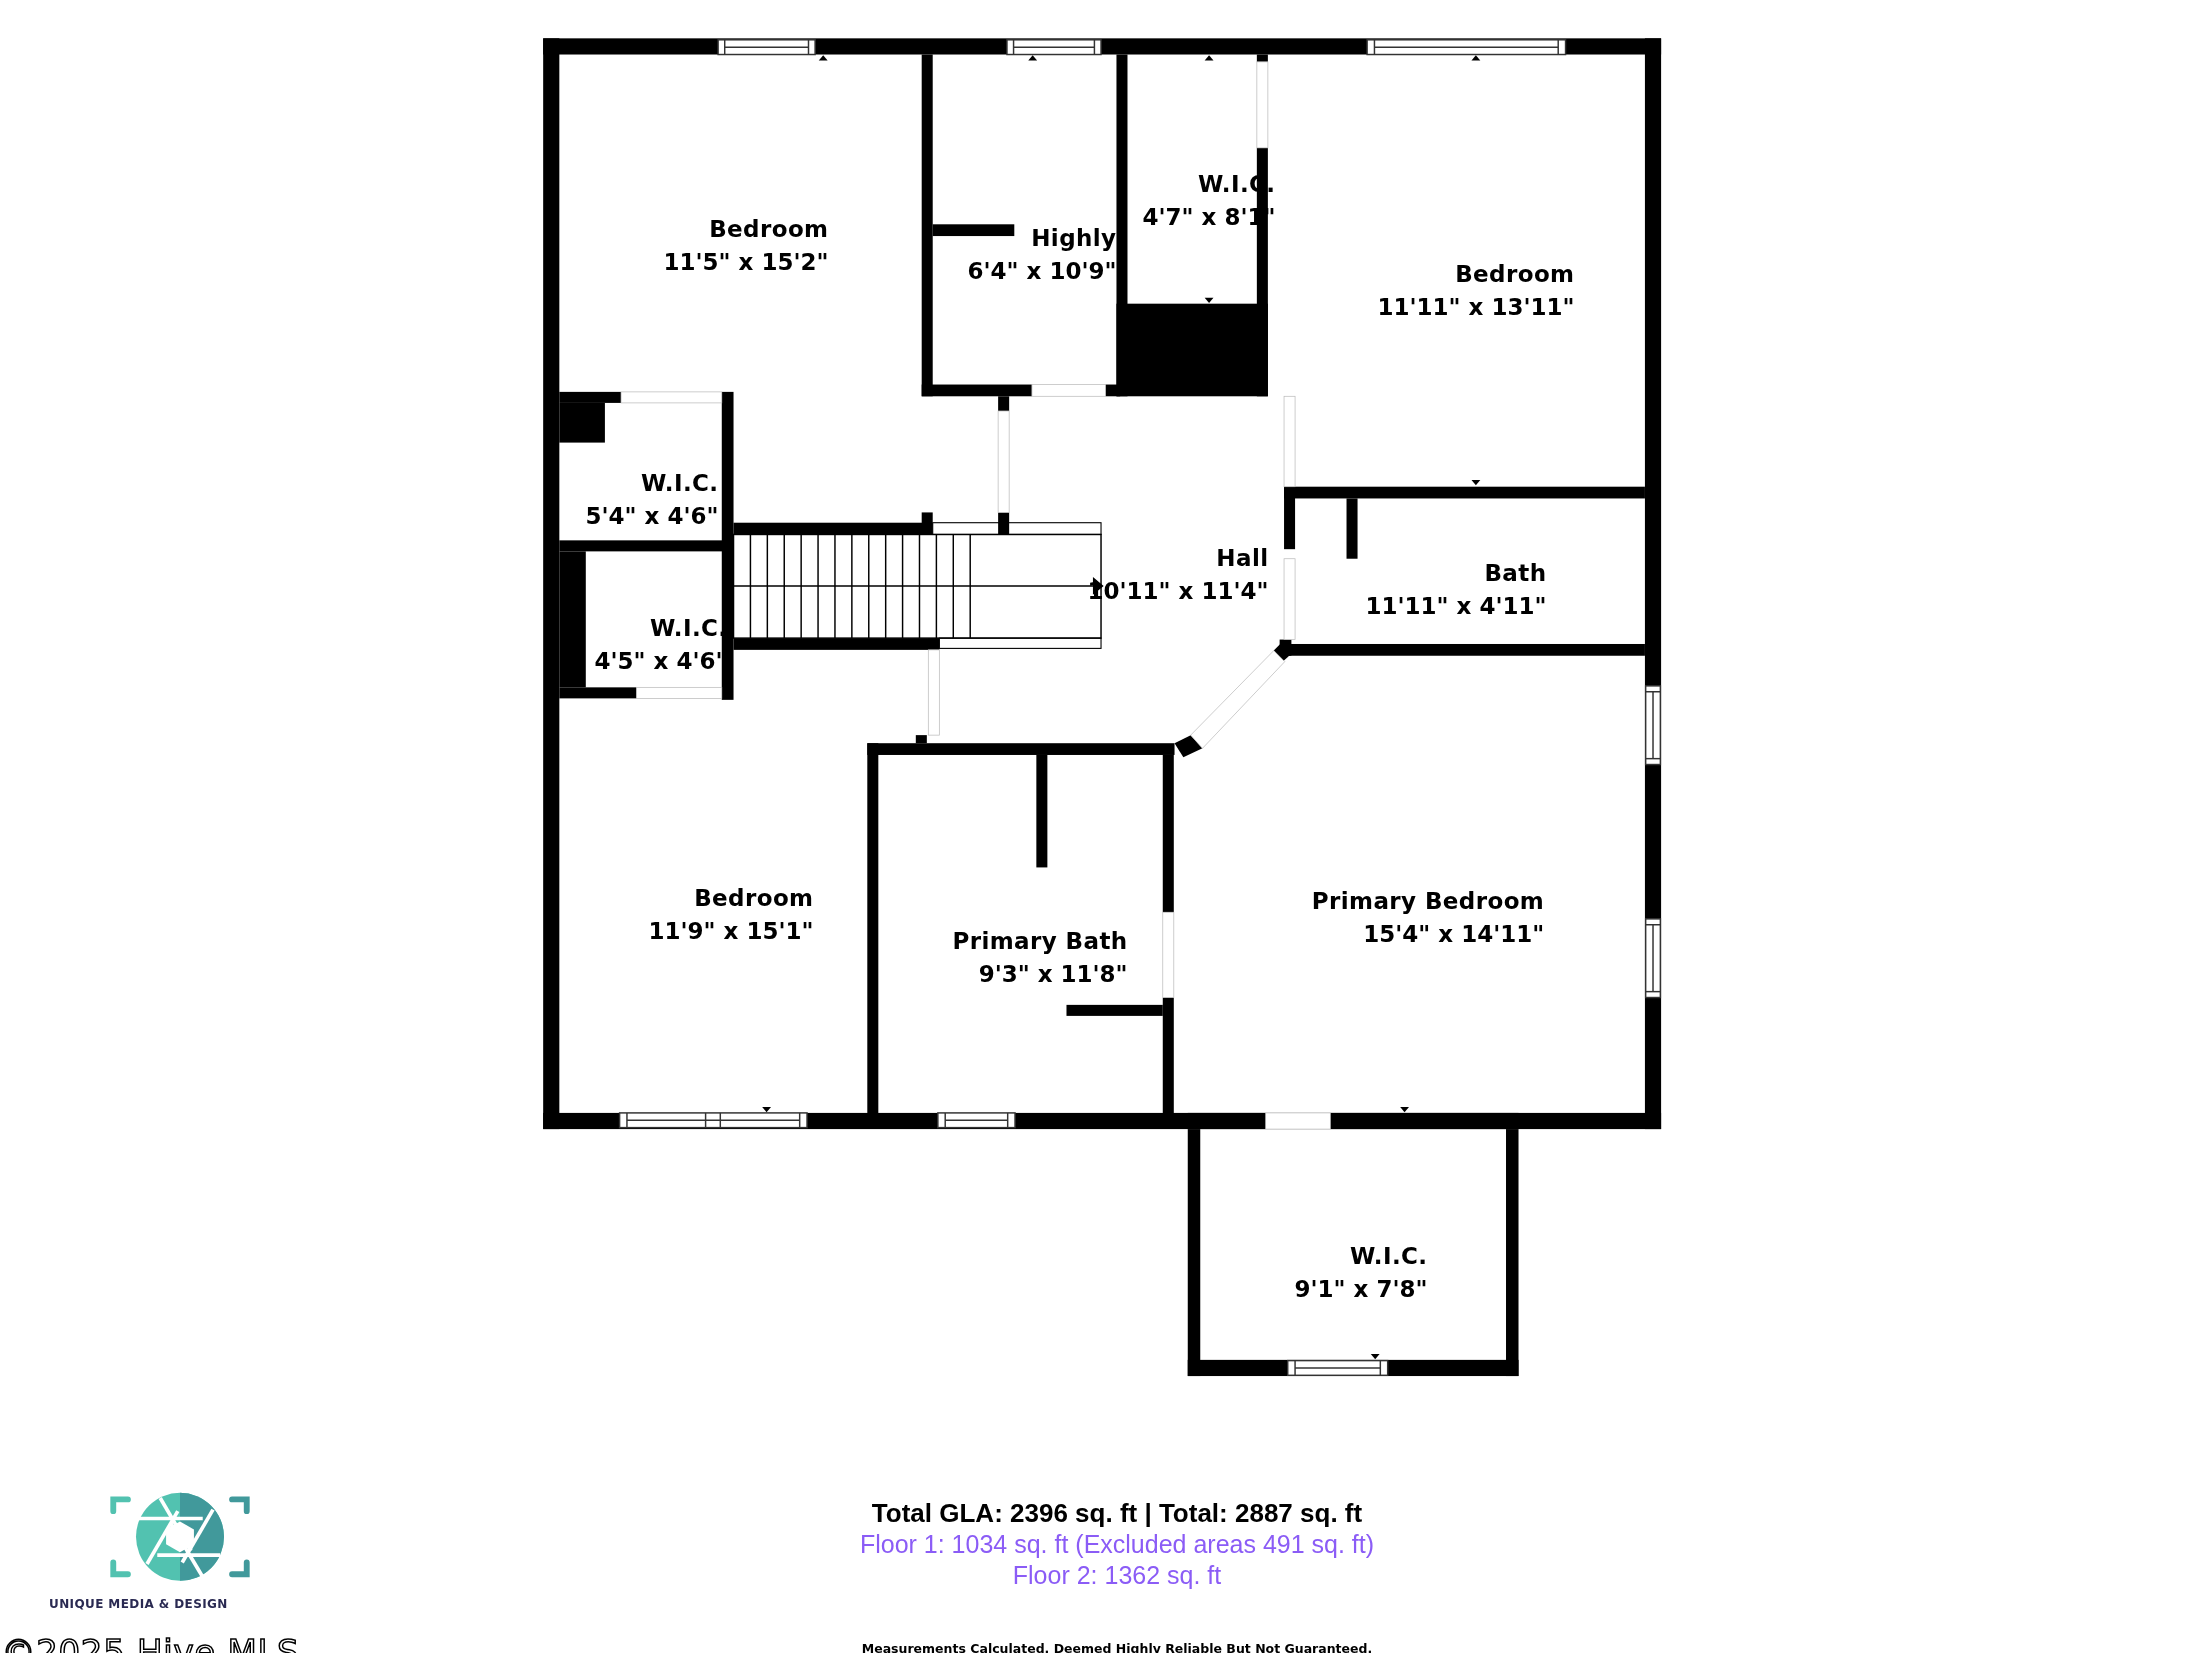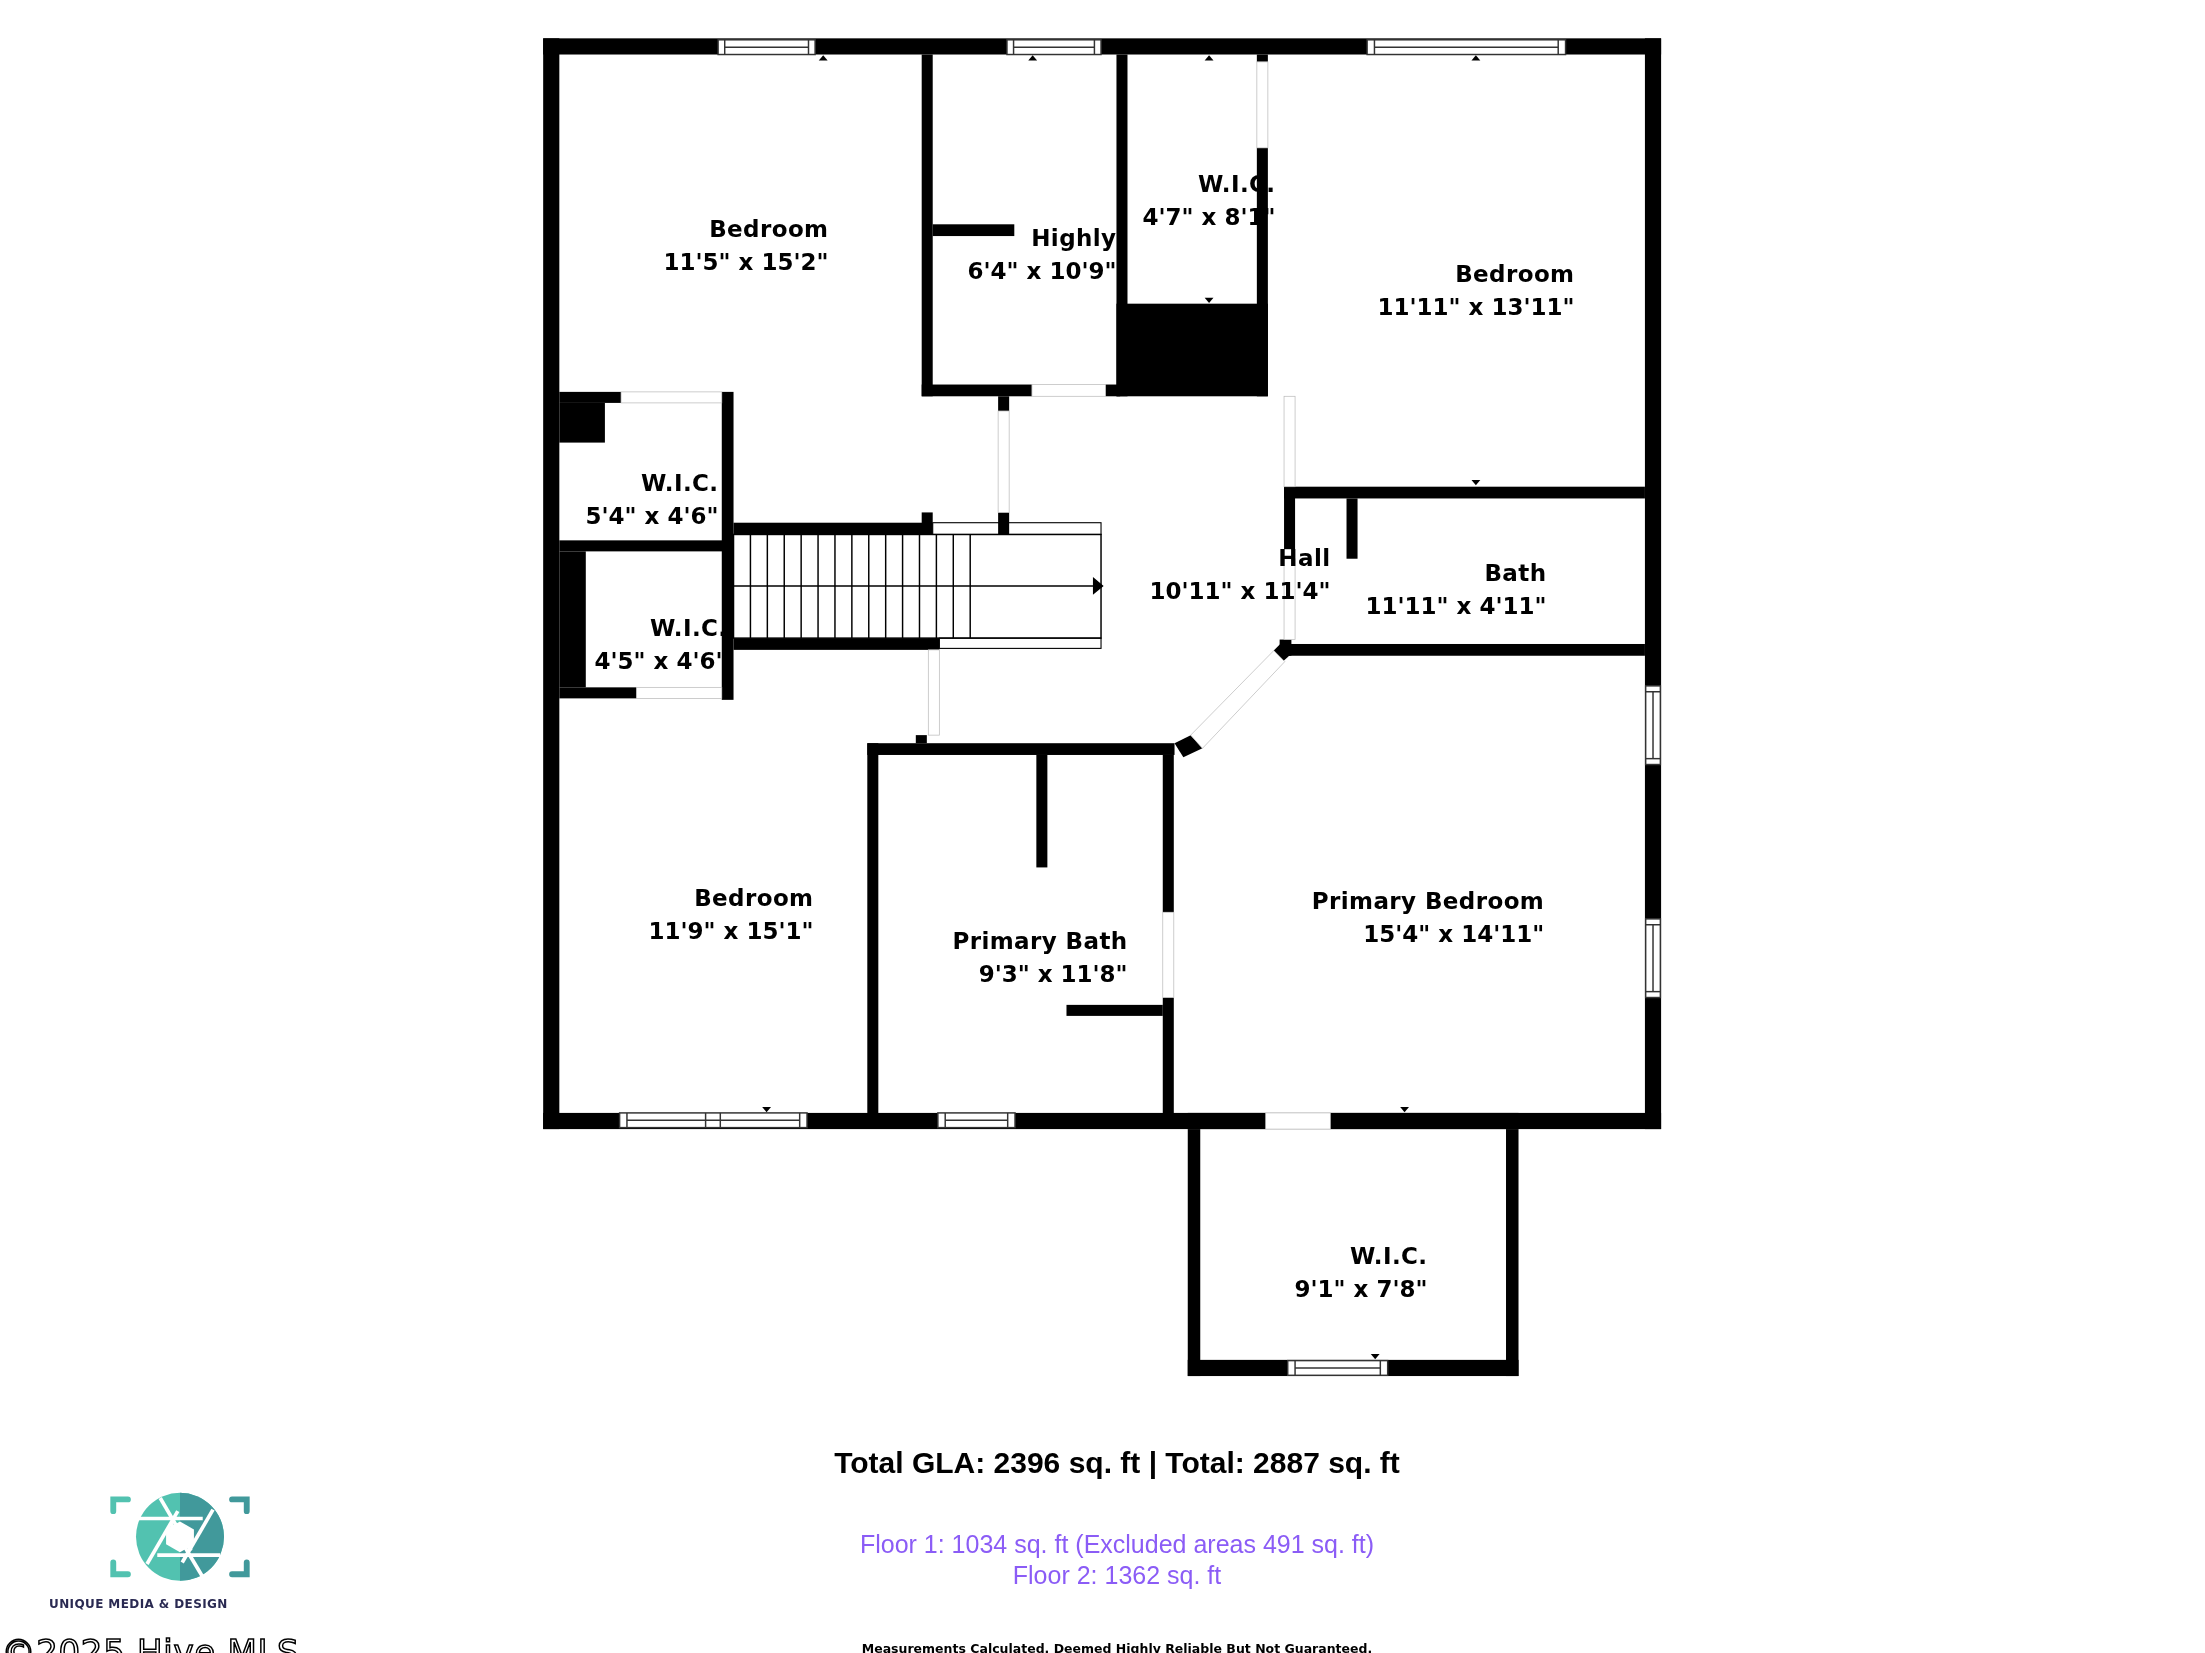--- a/index.html
+++ b/index.html
@@ -2,21 +2,21 @@
 <html style="font-size:11.8px"><head>
 <meta charset="utf-8">
 <style>
   html,body{margin:0;padding:0;background:#fff;}
   body{width:2205px;height:1654px;position:relative;overflow:hidden;font-family:"DejaVu Sans","Liberation Sans",sans-serif;}
   #plan{position:absolute;left:0;top:0;}
   .room-label{position:absolute;text-align:right;transform:translateX(-50%);color:#000;font-weight:bold;white-space:nowrap;line-height:1;}
   .room-name{display:block;font-size:23px;letter-spacing:0.4px;}
   .room-dim{display:block;font-size:23px;margin-top:10.3px;}
   .footer{position:absolute;left:1117px;transform:translateX(-50%);text-align:center;white-space:nowrap;color:#000;}
-  .f-total{top:1446px;font-family:"Liberation Sans","DejaVu Sans",sans-serif;font-weight:bold;font-size:30px;}
+  .f-total{top:1498px;font-family:"Liberation Sans","DejaVu Sans",sans-serif;font-weight:bold;font-size:26px;}
   .f-line{font-family:"Liberation Sans","DejaVu Sans",sans-serif;font-size:25px;color:#8b5cf6;}
   .f1{top:1530px;}
   .f2{top:1561px;}
   .f-disc{top:1641px;font-family:"DejaVu Sans",sans-serif;font-weight:bold;font-size:12.5px;}
   .logo{position:absolute;left:103px;top:1489px;width:154px;height:103px;}
   .logo-text{position:absolute;left:49px;top:1597px;font-family:"DejaVu Sans",sans-serif;font-weight:bold;font-size:12px;color:#2a2a52;letter-spacing:0.4px;white-space:nowrap;}
   .watermark{position:absolute;left:1.5px;top:1632px;font-family:"DejaVu Sans",sans-serif;font-size:34px;color:#fff;-webkit-text-stroke:1.5px #000;white-space:nowrap;letter-spacing:0.7px;}
 </style>
 </head>
 <body>
@@ -202,21 +202,21 @@
   <span class="room-dim">11'11" x 13'11"</span>
 </div>
 <div class="room-label" style="left:652px;top:472px;">
   <span class="room-name">W.I.C.</span>
   <span class="room-dim">5'4" x 4'6"</span>
 </div>
 <div class="room-label" style="left:661px;top:617px;">
   <span class="room-name">W.I.C.</span>
   <span class="room-dim">4'5" x 4'6"</span>
 </div>
-<div class="room-label" style="left:1240px;top:547px;">
+<div class="room-label" style="left:1178px;top:547px;">
   <span class="room-name">Hall</span>
   <span class="room-dim">10'11" x 11'4"</span>
 </div>
 <div class="room-label" style="left:1456px;top:562px;">
   <span class="room-name">Bath</span>
   <span class="room-dim">11'11" x 4'11"</span>
 </div>
 <div class="room-label" style="left:731px;top:887px;">
   <span class="room-name">Bedroom</span>
   <span class="room-dim">11'9" x 15'1"</span>

